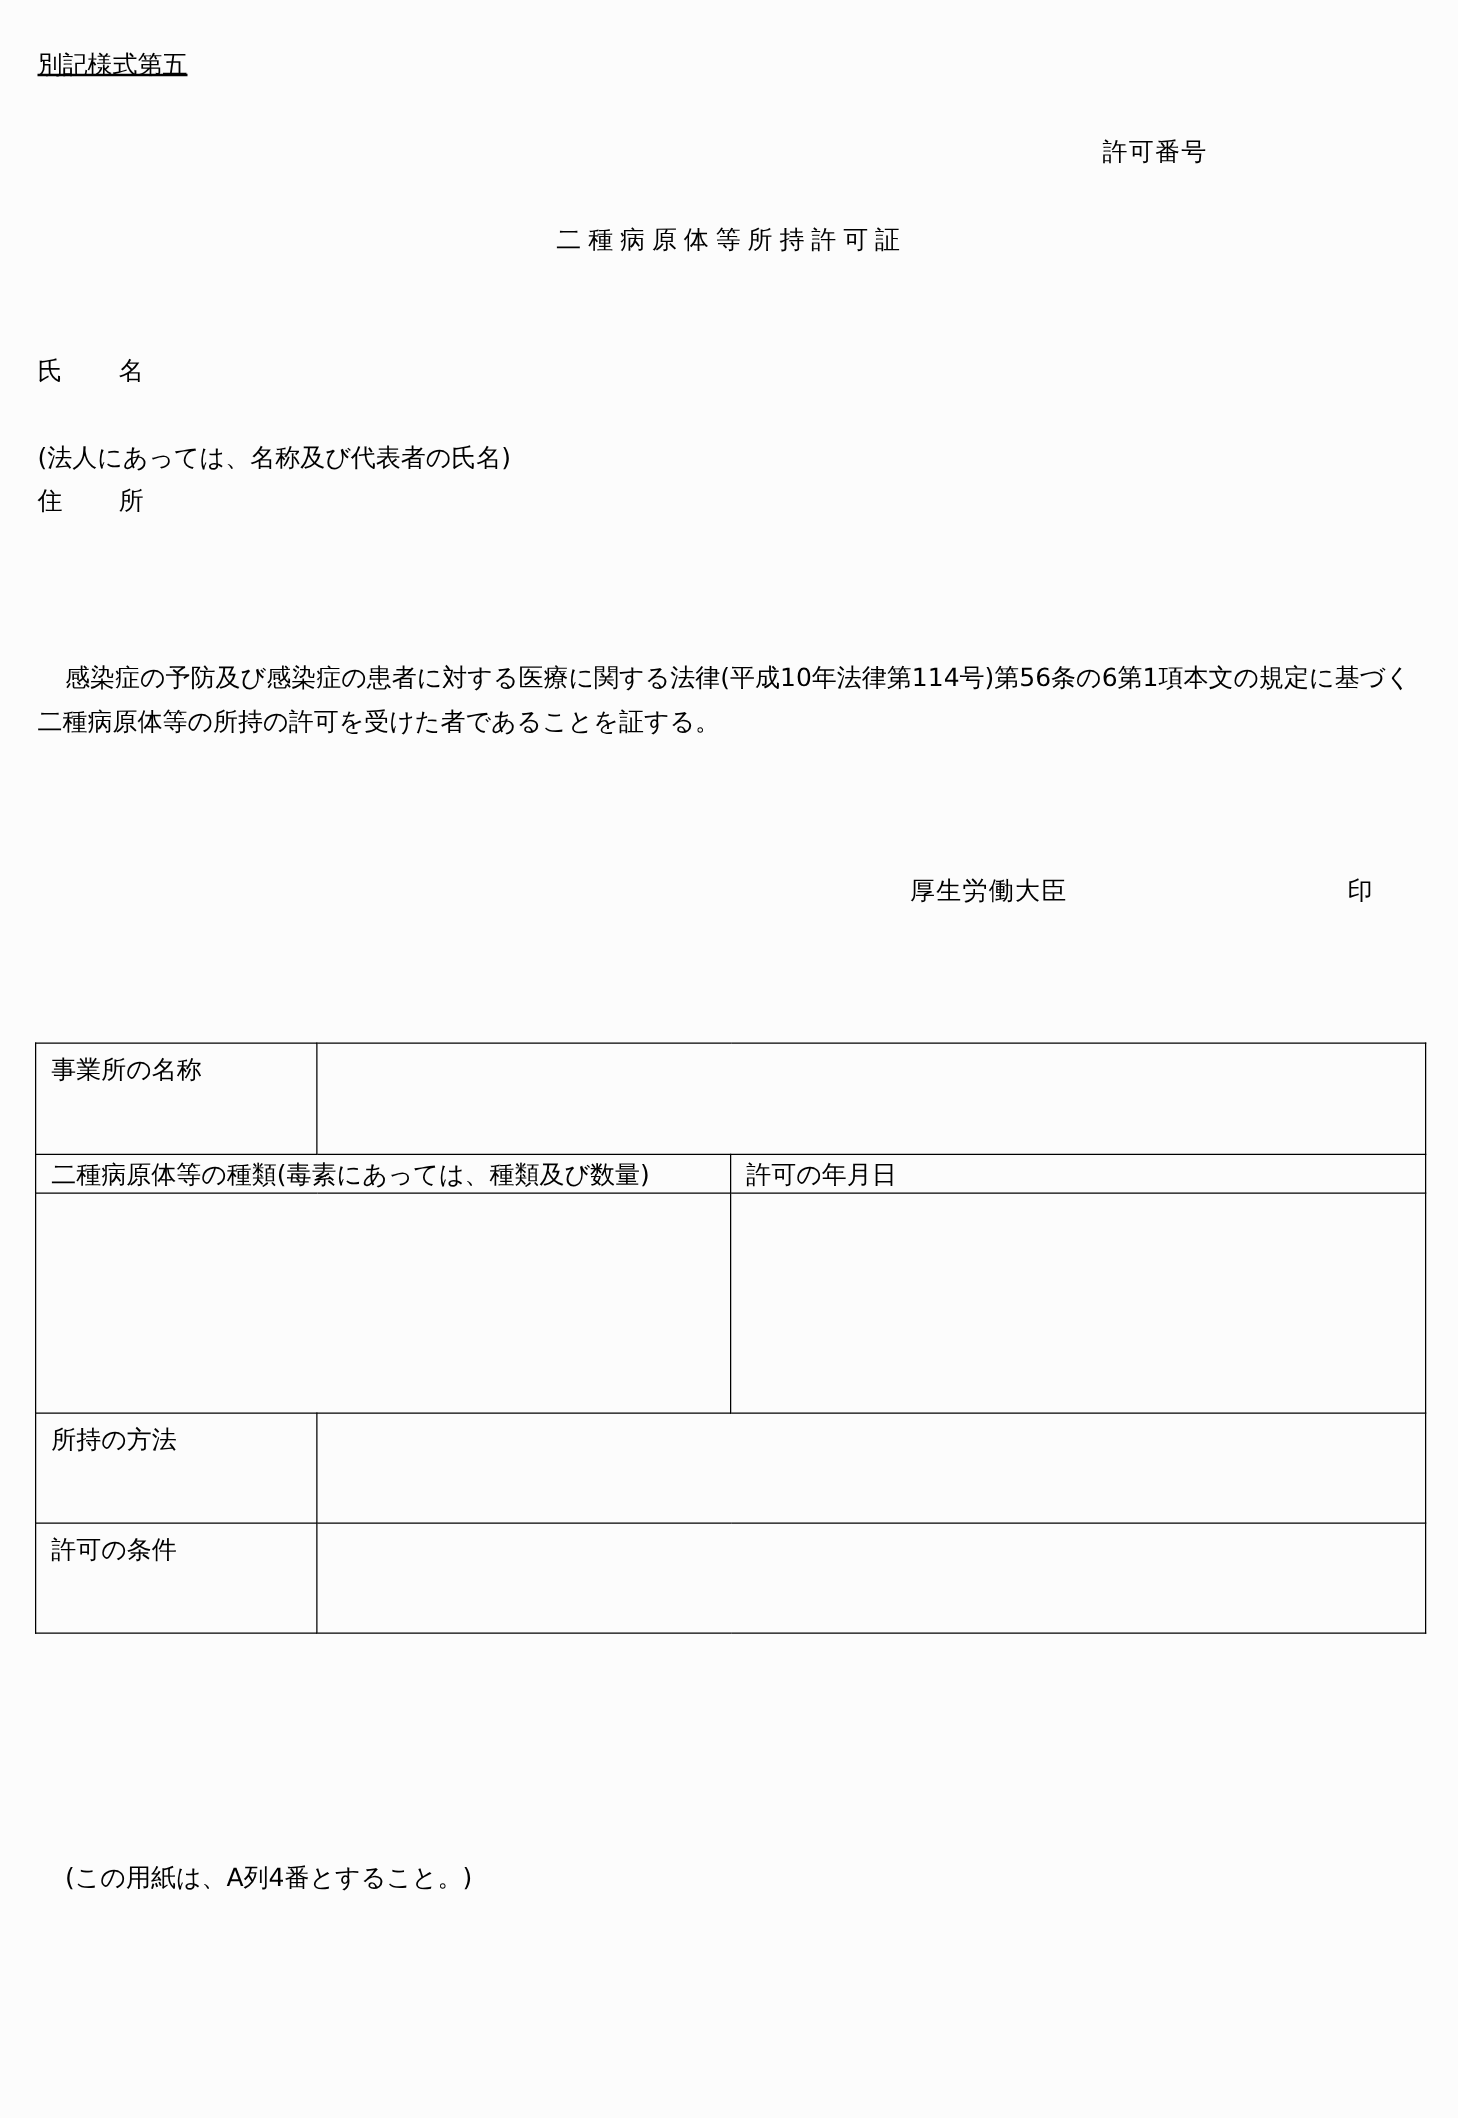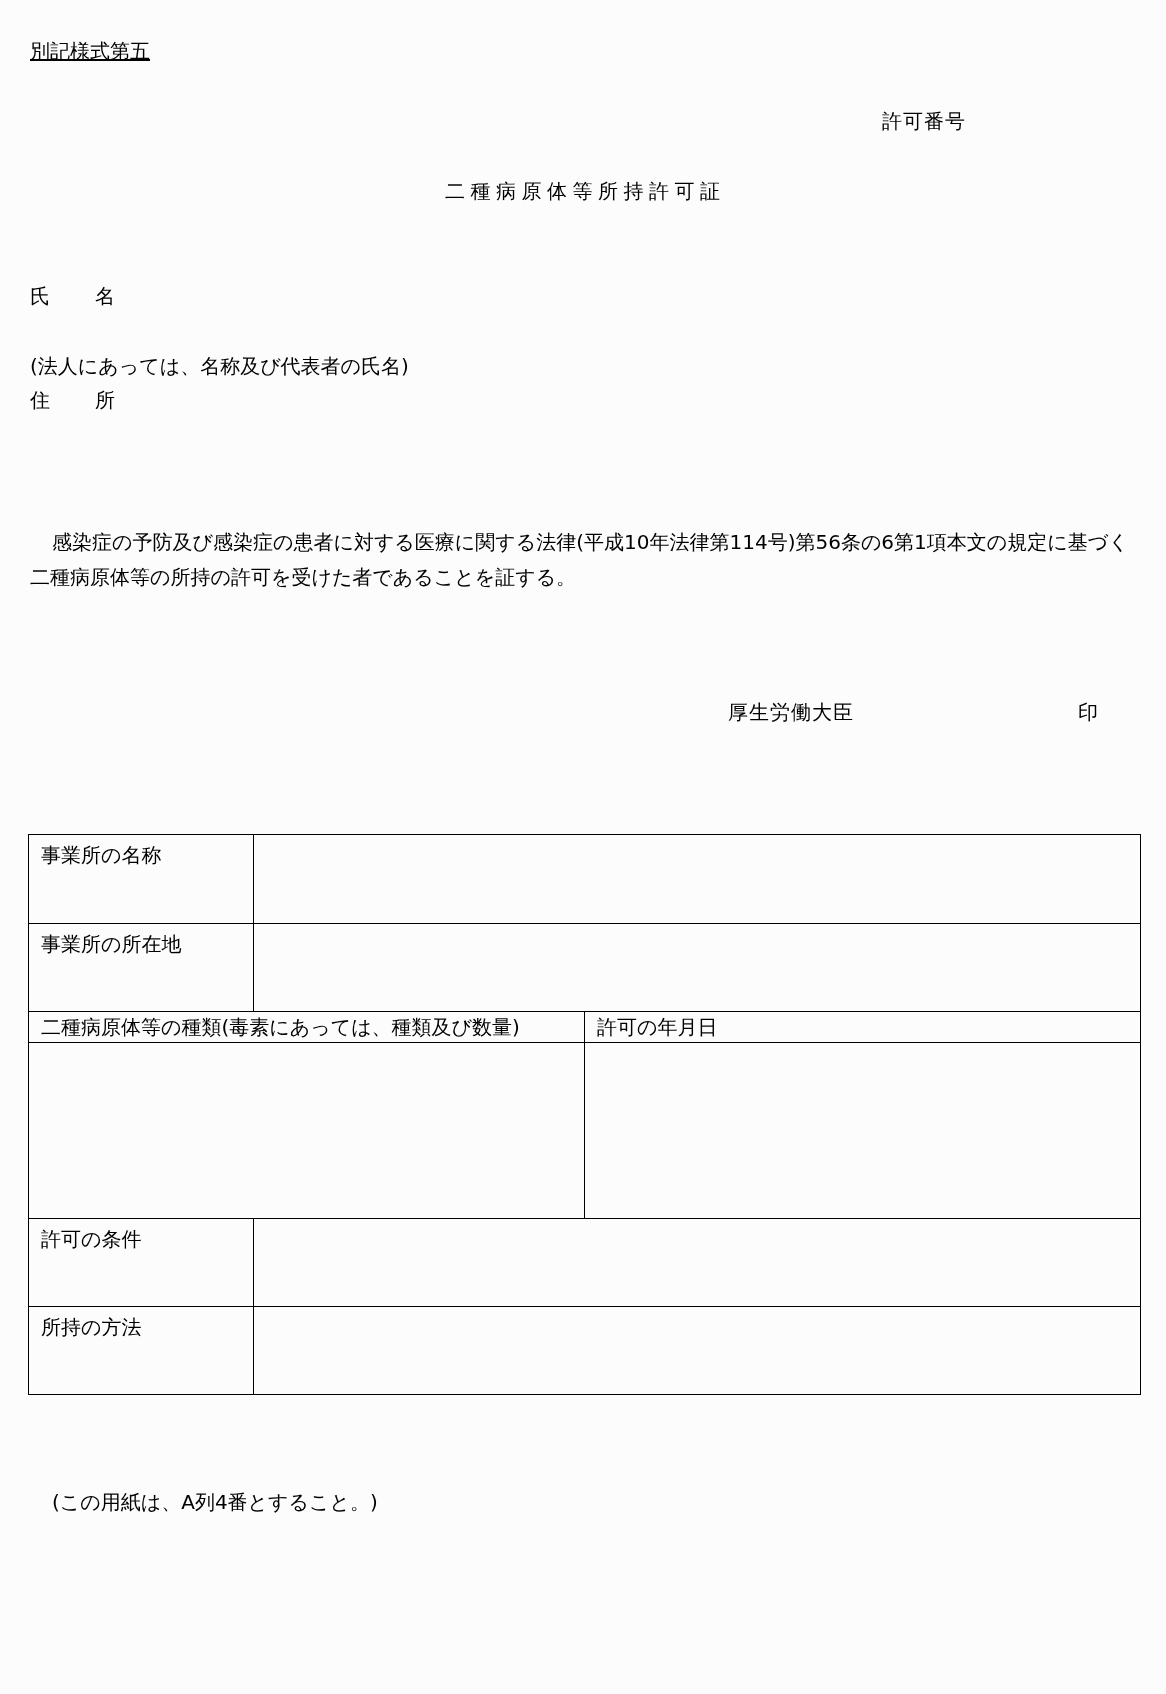--- a/index.html
+++ b/index.html
@@ -61,36 +61,32 @@
   <colgroup>
     <col style="width:225px">
     <col style="width:331px">
     <col style="width:556px">
   </colgroup>
   <tbody>
       <tr class="h89">
     <td class="lbl h89">事業所の名称</td>
     <td colspan="2"></td>
   </tr>
-  <tr class="h88">
-    <td class="lbl h88">事業所の所在地</td>
-    <td colspan="2"></td>
-  </tr>
   <tr class="h31">
     <td colspan="2" class="hdr h31">二種病原体等の種類(毒素にあっては、種類及び数量)</td>
     <td class="hdr h31">許可の年月日</td>
   </tr>
   <tr class="h176">
     <td colspan="2" class="h176"></td>
     <td class="h176"></td>
   </tr>
   <tr class="h88">
-    <td class="lbl h88">許可の条件</td>
+    <td class="lbl h88">所持の方法</td>
     <td colspan="2"></td>
   </tr>
   <tr class="h88">
-    <td class="lbl h88">所持の方法</td>
+    <td class="lbl h88">許可の条件</td>
     <td colspan="2"></td>
   </tr>
 </tbody>
   </table>
 
 <div class="abs" id="footnote">(この用紙は、A列4番とすること。)</div>
 
 </body></html>

